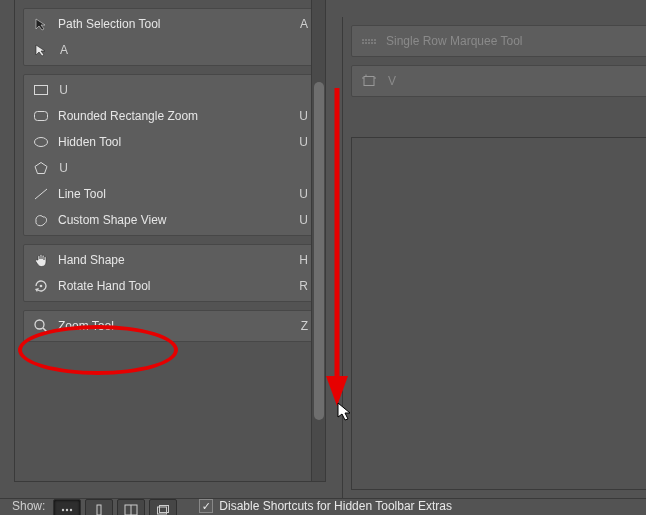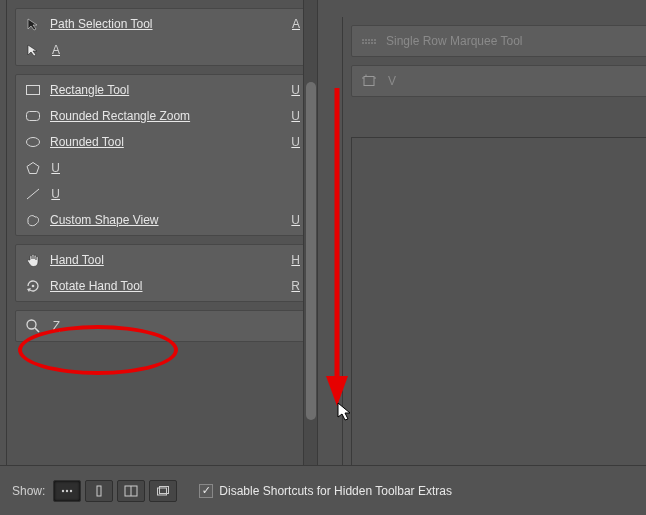--- a/index.html
+++ b/index.html
@@ -7,28 +7,27 @@
     width: 646px; height: 515px;
     background: #535353;
     font-family: -apple-system, "Segoe UI", Arial, sans-serif;
     font-size: 12px;
     color: #e8e8e8;
     position: relative;
     overflow: hidden;
   }
   .left-panel {
     position: absolute;
-    left: 6px; top: 0;
+    left: 14px; top: 0;
     width: 312px;
     height: 482px;
     border: 1px solid #3a3a3a;
     border-top: none;
     background: #535353;
     overflow: hidden;
-    text-decoration: underline;
   }
   .right-panel {
     position: absolute;
     left: 342px; top: 17px;
     width: 353px;
     height: 482px;
     border: 1px solid #3a3a3a;
     border-top: none;
     background: #535353;
     overflow: hidden;
@@ -68,24 +67,24 @@
   .left-panel .scrollbar .thumb { top: 82px; height: 338px; }
   .right-panel-inner-empty {
     position: absolute;
     left: 8px; top: 120px;
     right: 8px; bottom: 8px;
     background: #535353;
     border: 1px solid #3a3a3a;
   }
   .footer {
     position: absolute;
-    left: 0; bottom: 0; width: 646px; height: 50px;
+    left: 0; bottom: 0; width: 646px; height: 17px;
     background: #535353;
     border-top: 1px solid #3a3a3a;
-    display: flex; align-items: center;
+    display: flex; align-items: flex-start;
     padding: 0 12px;
   }
   .footer .lbl { color: #cfcfcf; margin-right: 8px; }
   .toggle-btn {
     width: 28px; height: 22px;
     background: #464646;
     border: 1px solid #2f2f2f;
     margin-right: 4px;
     display:flex; align-items:center; justify-content:center;
     border-radius: 2px;
@@ -139,75 +138,75 @@
           <span class="key">A</span>
         </div>
       </div>
       <div class="group">
         <div class="tool-row">
           <span class="icon">
             <svg width="16" height="14">
               <rect x="1.5" y="2.5" width="13" height="9" fill="none" stroke="#d8d8d8"></rect>
             </svg>
           </span>
-          <span class="label">Rectangle Tool</span>
           <span class="key">U</span>
         </div>
         <div class="tool-row">
           <span class="icon">
             <svg width="16" height="14">
               <rect x="1.5" y="2.5" width="13" height="9" rx="3" fill="none" stroke="#d8d8d8"></rect>
             </svg>
           </span>
           <span class="label">Rounded Rectangle Zoom</span>
           <span class="key">U</span>
         </div>
         <div class="tool-row">
           <span class="icon">
             <svg width="16" height="14">
               <ellipse cx="8" cy="7" rx="6.5" ry="4.5" fill="none" stroke="#d8d8d8"></ellipse>
             </svg>
           </span>
-          <span class="label">Rounded Tool</span>
+          <span class="label">Hidden Tool</span>
           <span class="key">U</span>
         </div>
         <div class="tool-row">
           <span class="icon">
             <svg width="16" height="14">
               <polygon points="8,1.5 14,5.5 11.5,12.5 4.5,12.5 2,5.5" fill="none" stroke="#d8d8d8"></polygon>
             </svg>
           </span>
           <span class="key">U</span>
         </div>
         <div class="tool-row">
           <span class="icon">
             <svg width="16" height="14">
               <line x1="2" y1="12" x2="14" y2="2" stroke="#d8d8d8"></line>
             </svg>
           </span>
+          <span class="label">Line Tool</span>
           <span class="key">U</span>
         </div>
         <div class="tool-row">
           <span class="icon">
             <svg width="16" height="14">
               <path d="M3,8 C2,3 8,1 10,4 C14,3 15,9 11,11 C9,14 2,13 3,8 Z" fill="none" stroke="#d8d8d8"></path>
             </svg>
           </span>
           <span class="label">Custom Shape View</span>
           <span class="key">U</span>
         </div>
       </div>
       <div class="group">
         <div class="tool-row">
           <span class="icon">
             <svg width="16" height="16">
               <path d="M5,8 V4.5 a1,1 0 0 1 2,0 V7 V3.5 a1,1 0 0 1 2,0 V7 V4 a1,1 0 0 1 2,0 V8 V5.5 a1,1 0 0 1 2,0 V10 c0,3 -2,4.5 -4.5,4.5 c-2,0 -3,-1 -4,-2.5 l-2,-3 a1,1 0 0 1 1.5,-1 z" fill="#e8e8e8" stroke="#333" stroke-width="0.6"></path>
             </svg>
           </span>
-          <span class="label">Hand Tool</span>
+          <span class="label">Hand Shape</span>
           <span class="key">H</span>
         </div>
         <div class="tool-row">
           <span class="icon">
             <svg width="16" height="16">
               <path d="M3,8 a5,5 0 1 1 2,4" fill="none" stroke="#d8d8d8" stroke-width="1.3"></path>
               <polygon points="2,11 6,10 4,14" fill="#d8d8d8"></polygon>
               <circle cx="8" cy="8" r="1.3" fill="#d8d8d8"></circle>
             </svg>
           </span>
@@ -216,20 +215,21 @@
         </div>
       </div>
       <div class="group">
         <div class="tool-row">
           <span class="icon">
             <svg width="16" height="16">
               <circle cx="6.5" cy="6.5" r="4.5" fill="none" stroke="#d8d8d8" stroke-width="1.3"></circle>
               <line x1="10" y1="10" x2="14" y2="14" stroke="#d8d8d8" stroke-width="1.6"></line>
             </svg>
           </span>
+          <span class="label">Zoom Tool</span>
           <span class="key">Z</span>
         </div>
       </div>
     </div>
   <div class="scrollbar">
     <div class="thumb"></div>
   </div>
 </div>
 
 <div class="right-panel">

